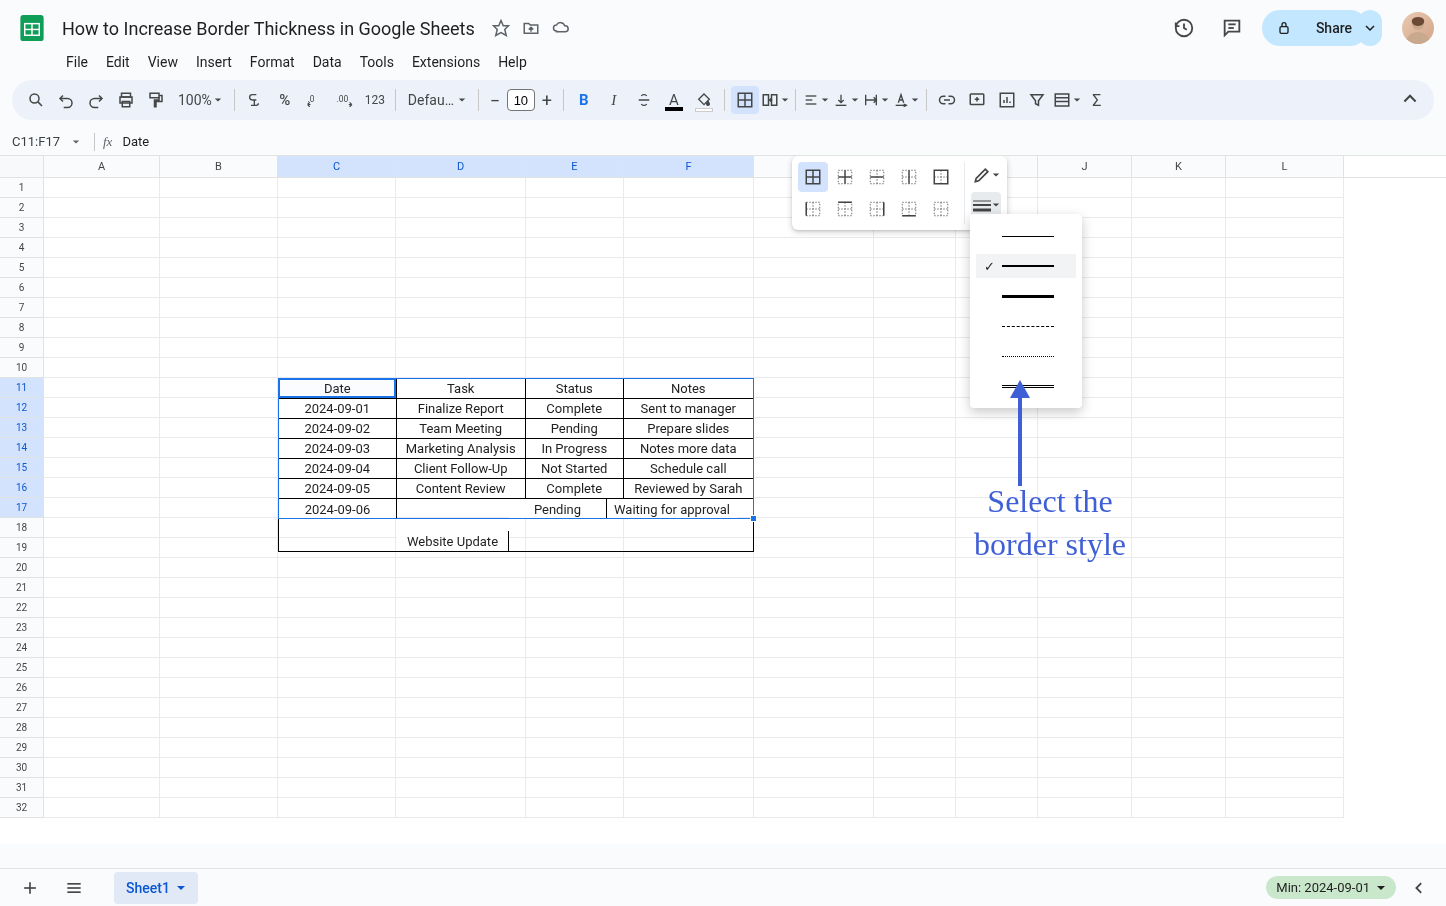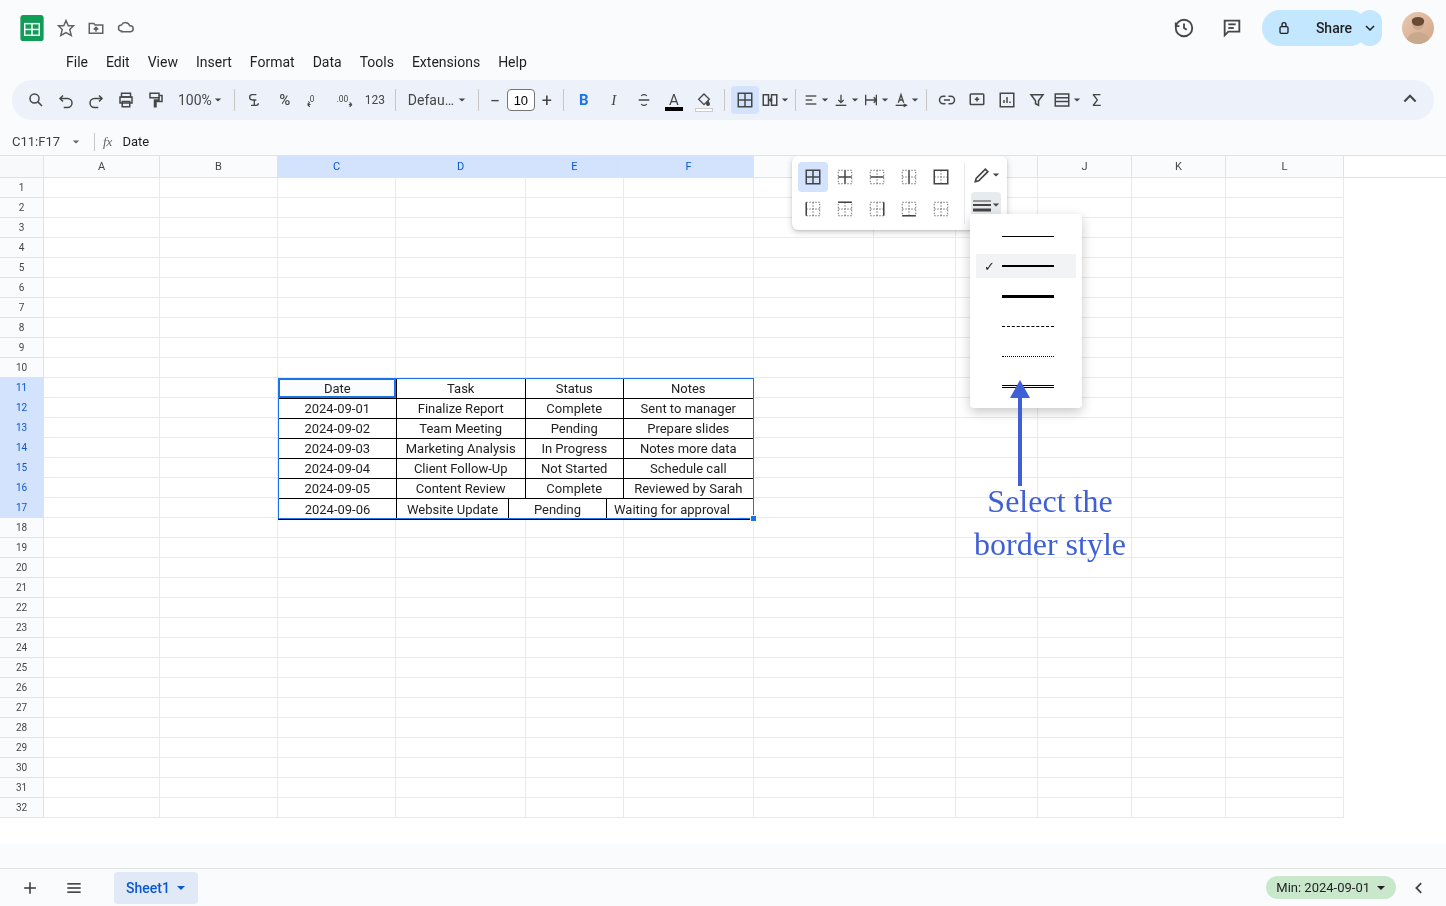--- a/index.html
+++ b/index.html
@@ -105,20 +105,21 @@
   <div class="app-icon">
     <svg viewBox="0 0 44 44">
         <rect x="6" y="4" width="32" height="36" rx="4" fill="#0f9d58"></rect>
         <rect x="12" y="16" width="20" height="16" fill="none" stroke="white" stroke-width="2"></rect>
         <line x1="12" y1="24" x2="32" y2="24" stroke="white" stroke-width="2"></line>
         <line x1="22" y1="16" x2="22" y2="32" stroke="white" stroke-width="2"></line>
       </svg>
   </div>
   <div class="title-section">
     <div class="title-row">
+      <div class="doc-title">How to Increase Border Thickness in Google Sheets</div>
       <div class="title-icon">
           <svg width="18" height="18" viewBox="0 0 24 24" fill="none" stroke="currentColor" stroke-width="2">
             <polygon points="12,2 15,9 22,9 17,14 19,22 12,18 5,22 7,14 2,9 9,9"></polygon>
           </svg>
         </div>
       <div class="title-icon">
           <svg width="18" height="18" viewBox="0 0 24 24" fill="none" stroke="currentColor" stroke-width="2">
             <path d="M3 6h6l2 2h10v11H3z"></path>
             <path d="M12 11v6M9 14l3-3 3 3"></path>
           </svg>
@@ -938,21 +939,21 @@
         <div class="dcell" style="width: 130px; height: 20px; border-right: none;">Schedule call</div>
       </div>
       <div class="drow">
         <div class="dcell" style="width: 118px; height: 20px;">2024-09-05</div>
         <div class="dcell" style="width: 130px; height: 20px;">Content Review</div>
         <div class="dcell" style="width: 98px; height: 20px;">Complete</div>
         <div class="dcell" style="width: 130px; height: 20px; border-right: none;">Reviewed by Sarah</div>
       </div>
       <div class="drow">
         <div class="dcell" style="width: 118px; height: 20px; border-bottom: none;">2024-09-06</div>
-        <div class="dcell" style="width: 112px; height: 20px; border-bottom: none;">Website Update</div>
+        <div class="dcell" style="width: 112px; height: 20px; border-bottom: none; margin-top: 32px;">Website Update</div>
         <div class="dcell" style="width: 98px; height: 20px; border-bottom: none;">Pending</div>
         <div class="dcell" style="width: 130px; height: 20px; border-right: none; border-bottom: none;">Waiting for approval</div>
       </div>
     </div>
   <div class="selection-outline" id="sel-outline" style="left: 278px; top: 222px; width: 476px; height: 141px;"></div>
   <div class="active-cell-outline" id="active-cell" style="left: 278px; top: 222px; width: 118px; height: 20px;"></div>
   <div class="selection-handle" id="sel-handle" style="left: 750px; top: 359px;"></div>
 
   <div class="borders-popup" style="left:792px; top:0px;">
     <div class="borders-grid">

